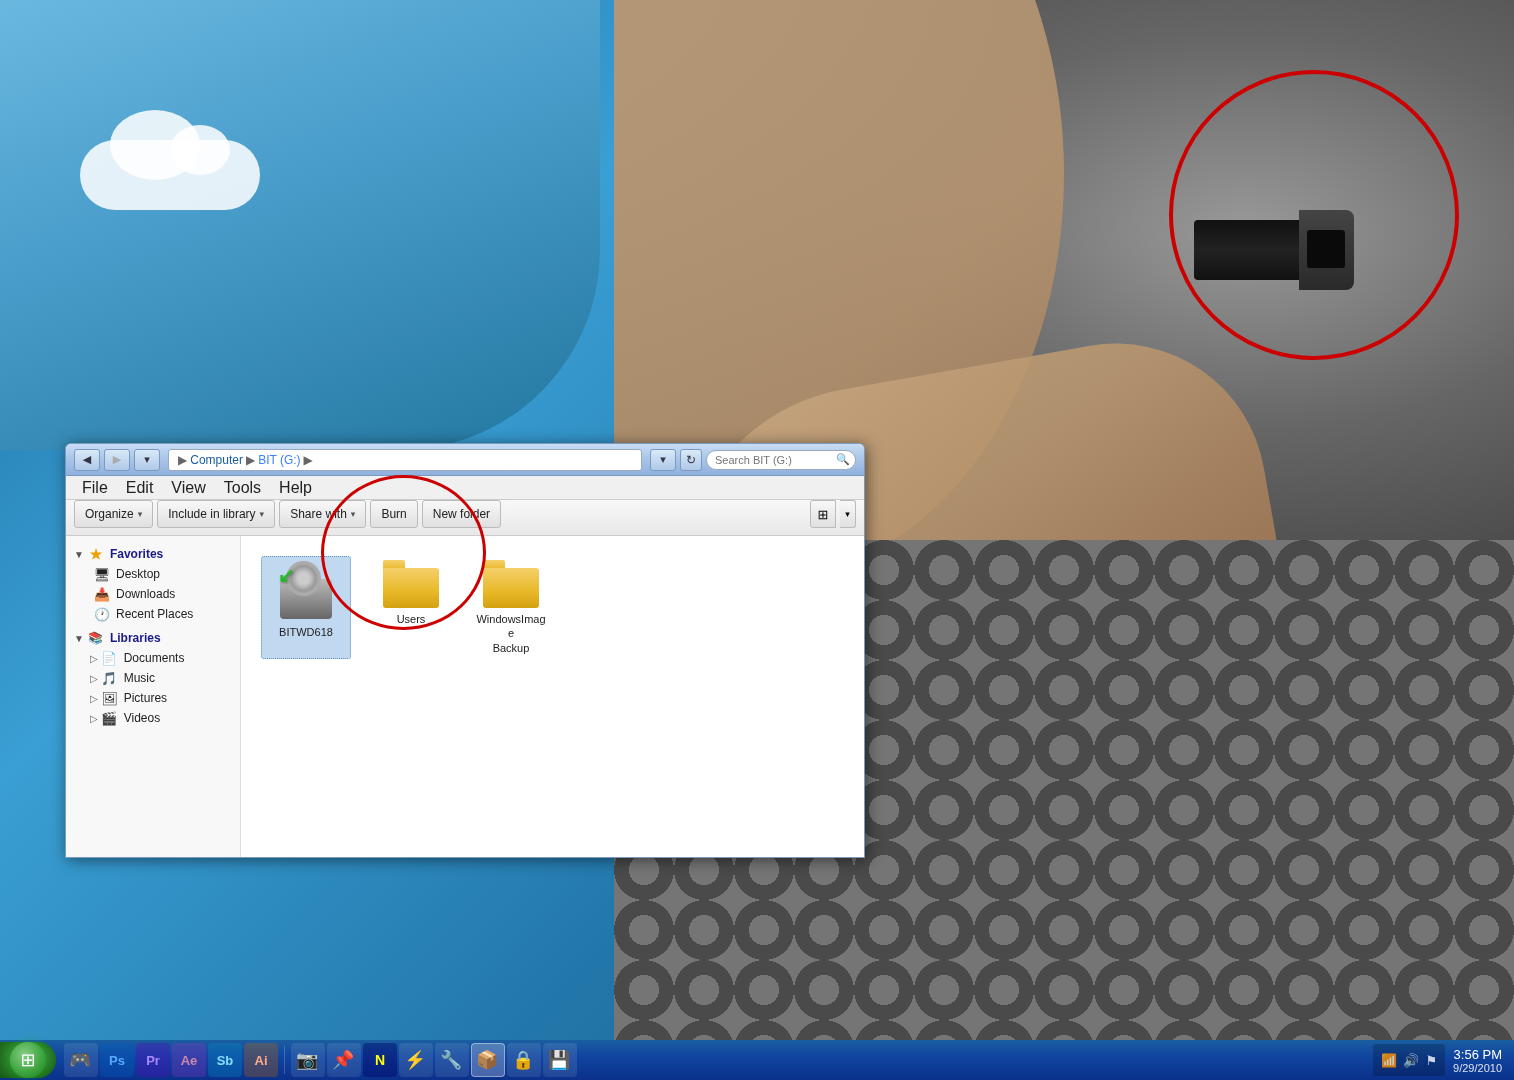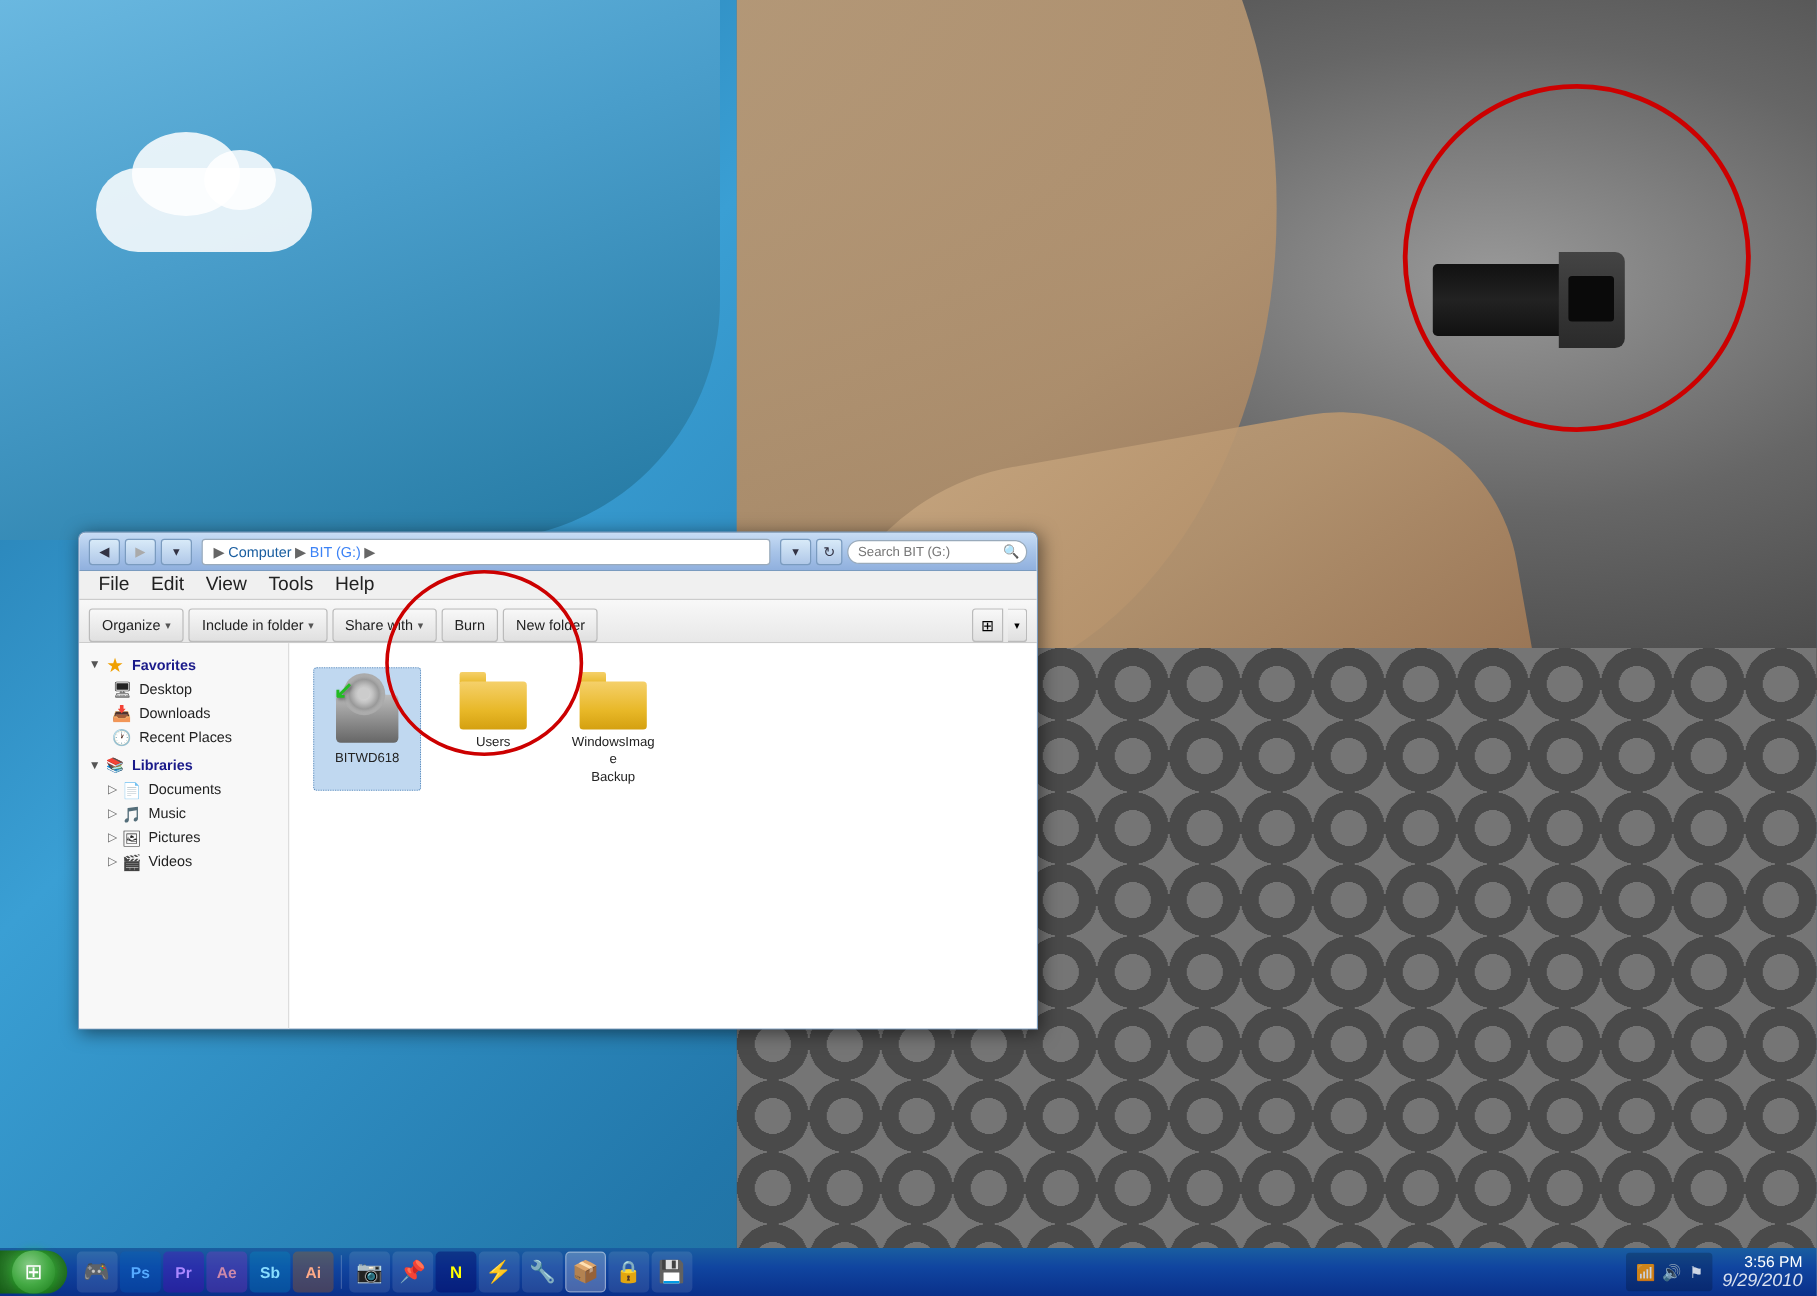--- a/index.html
+++ b/index.html
@@ -187,21 +187,21 @@
       border-radius: 2px;
       font-size: 16px;
       color: #222;
     }
 
     
     .toolbar {
       height: 36px;
       background: linear-gradient(180deg, #f8f8f8 0%, #e8e8e8 100%);
       display: flex;
-      align-items: flex-end;
+      align-items: flex-start;
       padding: 0 8px;
       border-bottom: 1px solid #ccc;
       gap: 4px;
     }
     .toolbar-btn {
       height: 28px;
       padding: 0 10px;
       background: linear-gradient(180deg, #f8f8f8 0%, #e0e0e0 100%);
       border: 1px solid #bbb;
       border-radius: 3px;
@@ -475,23 +475,22 @@
     .clock-area {
       text-align: right;
       padding: 0 4px;
     }
     .clock-time {
       font-size: 13px;
       color: white;
       font-weight: 500;
     }
     .clock-date {
-      font-size: 15px;
+      font-size: 11px;
       color: rgba(255,255,255,0.85);
-      font-style: italic;
     }
 
     input.search-input {
       width: 150px; height: 20px;
       border: 1px solid #9ab;
       border-radius: 10px;
       padding: 0 20px 0 8px;
       font-size: 11px;
       color: #888;
       outline: none;
@@ -571,21 +570,21 @@
     <span class="menu-item">Tools</span>
     <span class="menu-item">Help</span>
   </div>
 
   <div class="toolbar">
     <div class="toolbar-btn">
       <span>Organize</span>
       <span class="toolbar-dropdown-arrow">▾</span>
     </div>
     <div class="toolbar-btn">
-      <span>Include in folder</span>
+      <span>Include in library</span>
       <span class="toolbar-dropdown-arrow">▾</span>
     </div>
     <div class="toolbar-btn">
       <span>Share with</span>
       <span class="toolbar-dropdown-arrow">▾</span>
     </div>
     <div class="toolbar-btn">
       <span>Burn</span>
     </div>
     <div class="toolbar-btn">

